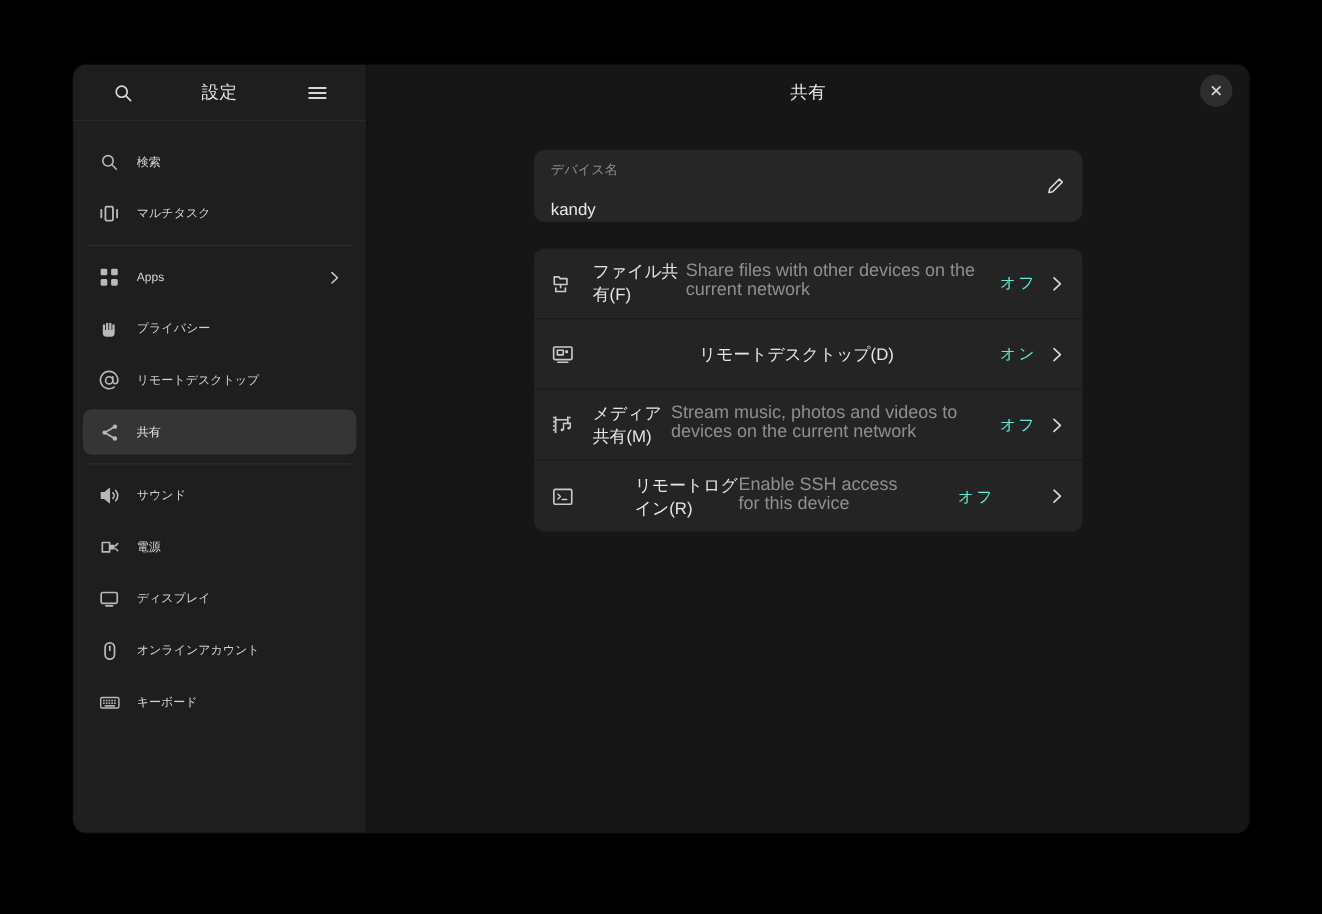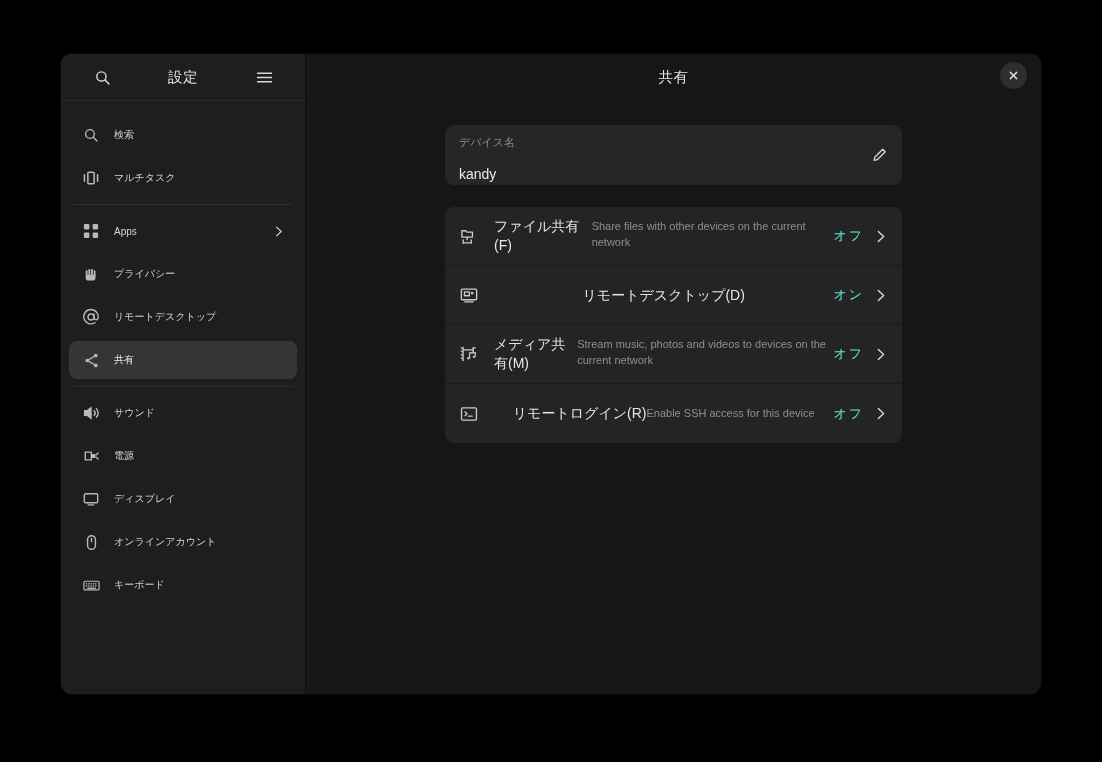--- a/index.html
+++ b/index.html
@@ -208,21 +208,21 @@
   }
   .list-row {
     display: flex;
     align-items: center;
     height: 59px;
     padding: 0 14px 0 12px;
     box-sizing: border-box;
     border-bottom: 1px solid #1a1a1a;
     position: relative;
   }
-  .list-row:last-child { border-bottom: none; }
+  .list-row:last-child { border-bottom: none; gap: 35px; }
   .list-row .row-icon {
     width: 24px;
     height: 24px;
     flex: 0 0 24px;
     margin-right: 13px;
     display: flex;
     align-items: center;
     justify-content: center;
     color: #cbcbcb;
   }
@@ -232,21 +232,21 @@
     justify-content: center;
     flex: 1;
     min-width: 0;
   }
   .list-row .row-title {
     font-size: 14px;
     color: #e6e6e6;
     line-height: 19px;
   }
   .list-row .row-sub {
-    font-size: 11px;
+    font-size: 15px;
     color: #8f8f8f;
     line-height: 16px;
     margin-top: 1px;
   }
   .list-row .row-status {
     font-size: 13px;
     color: #5eead4;
     letter-spacing: 2px;
     margin-right: 9px;
     white-space: nowrap;

